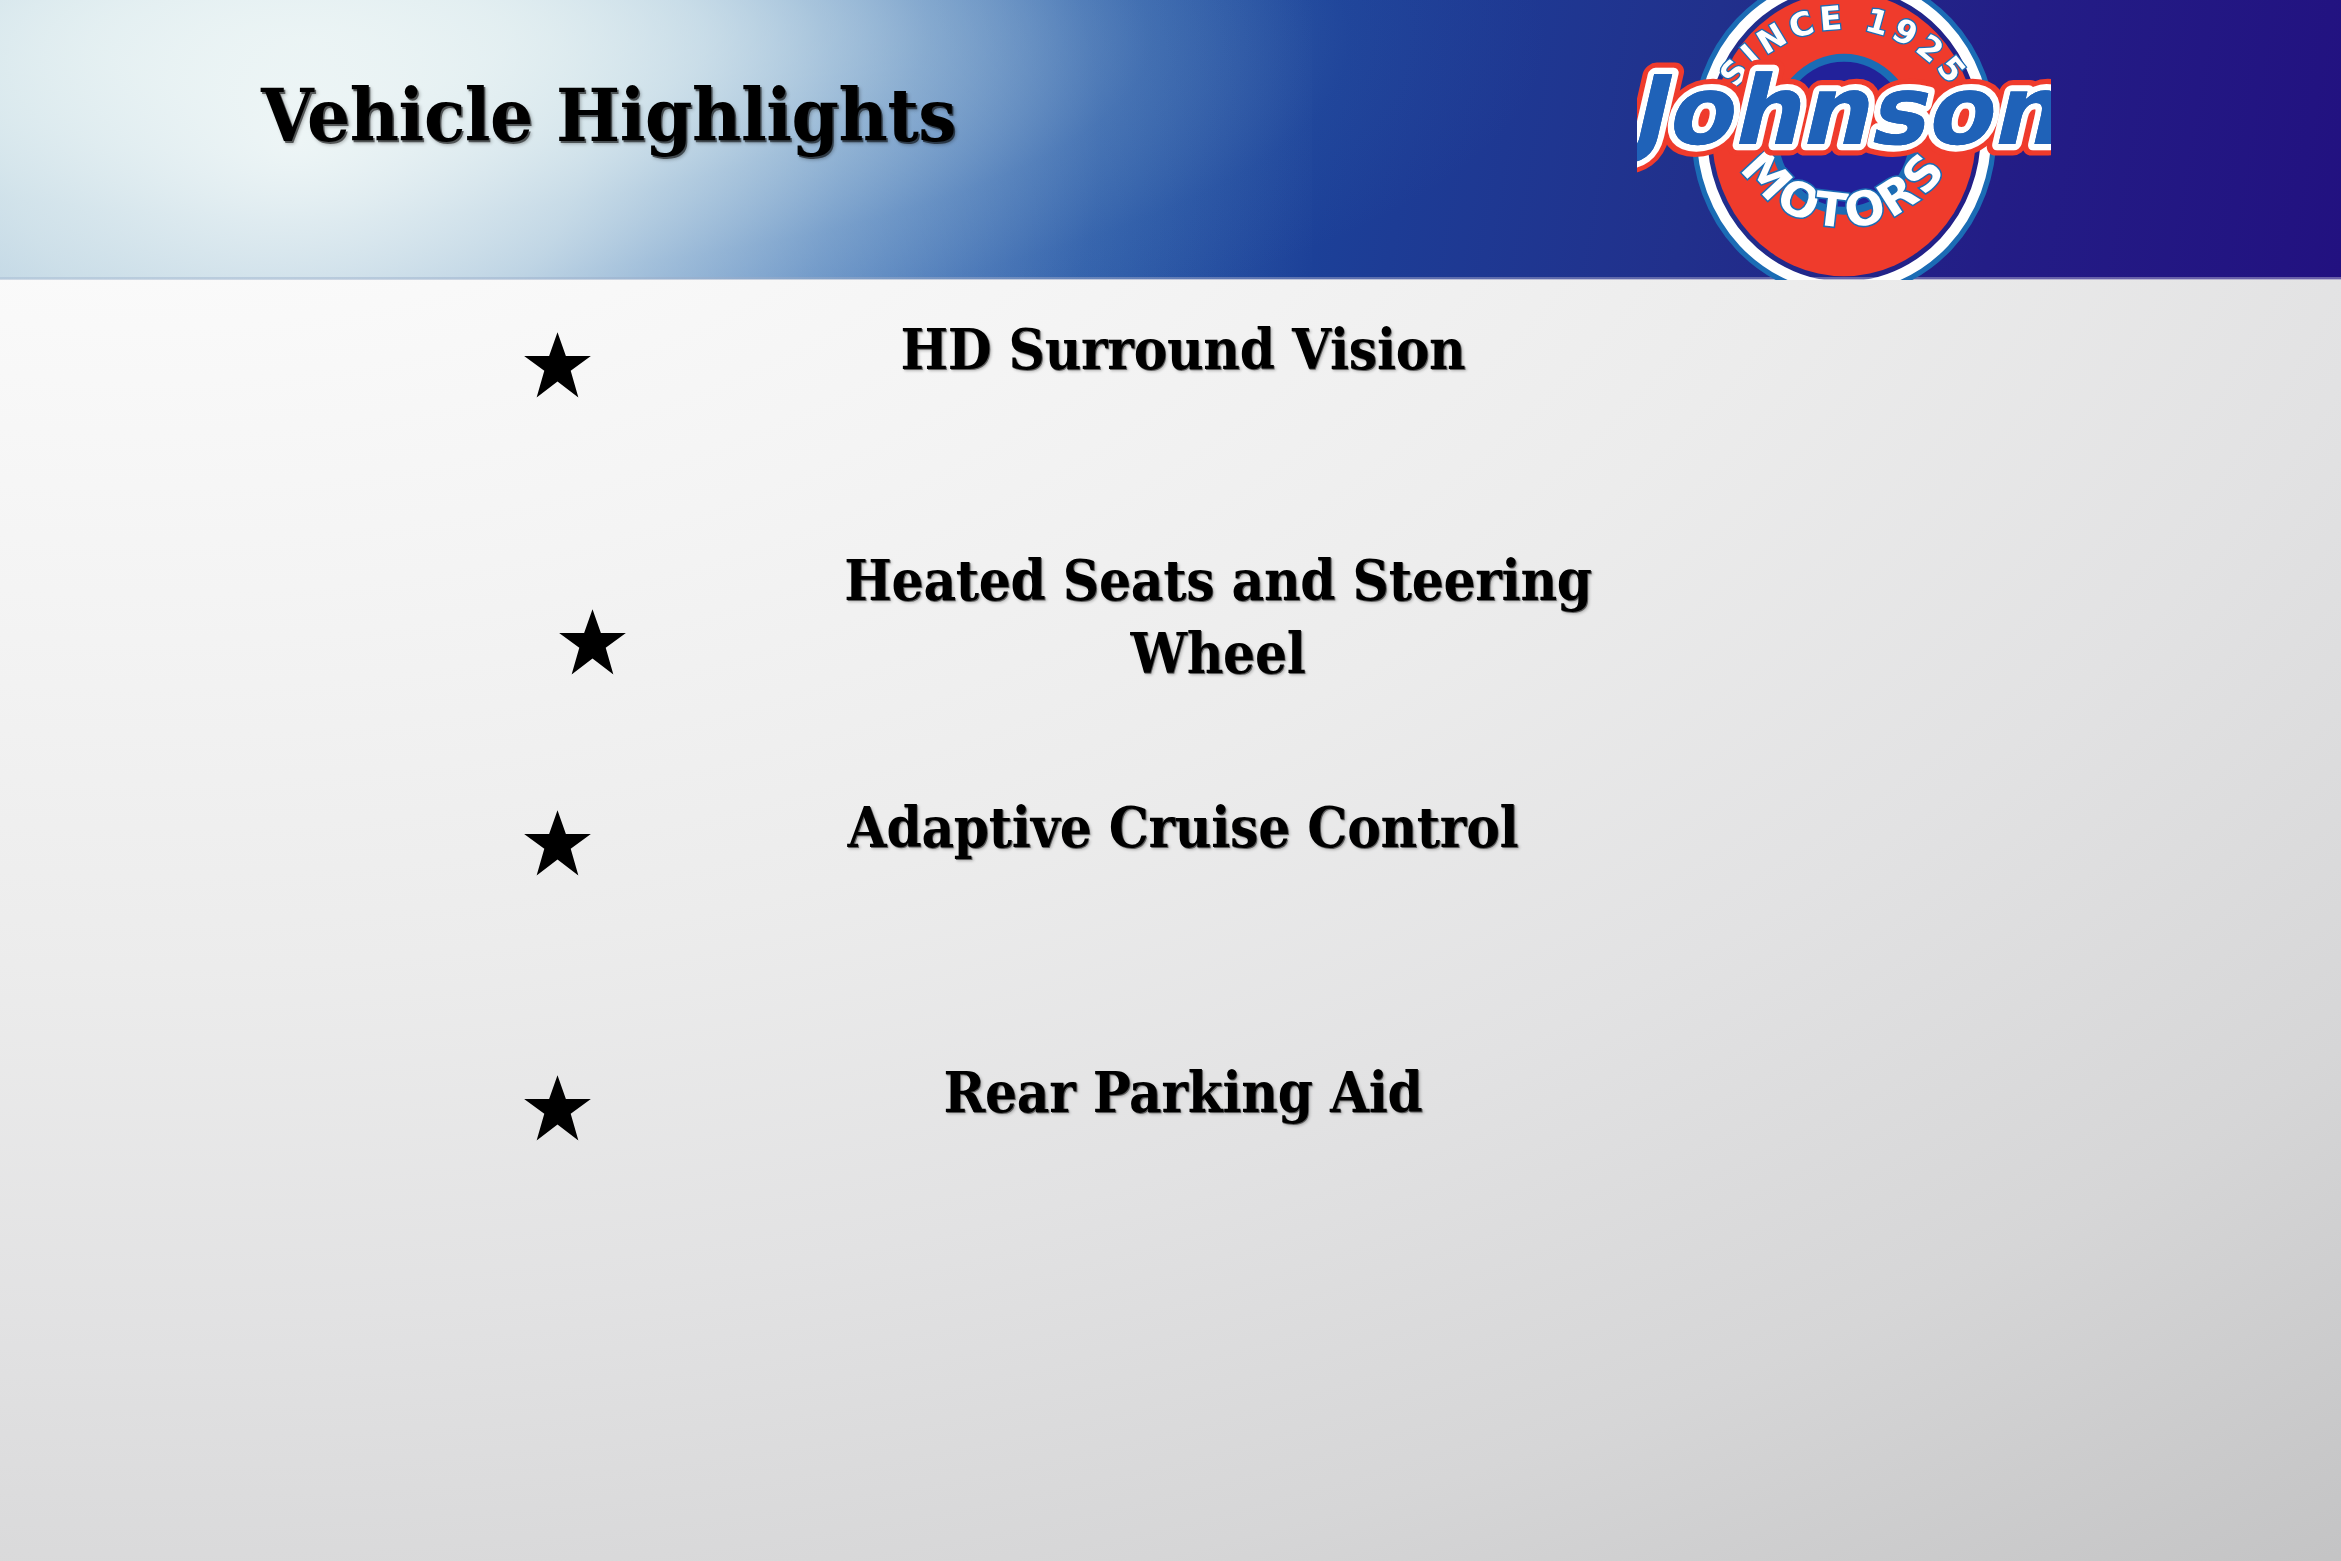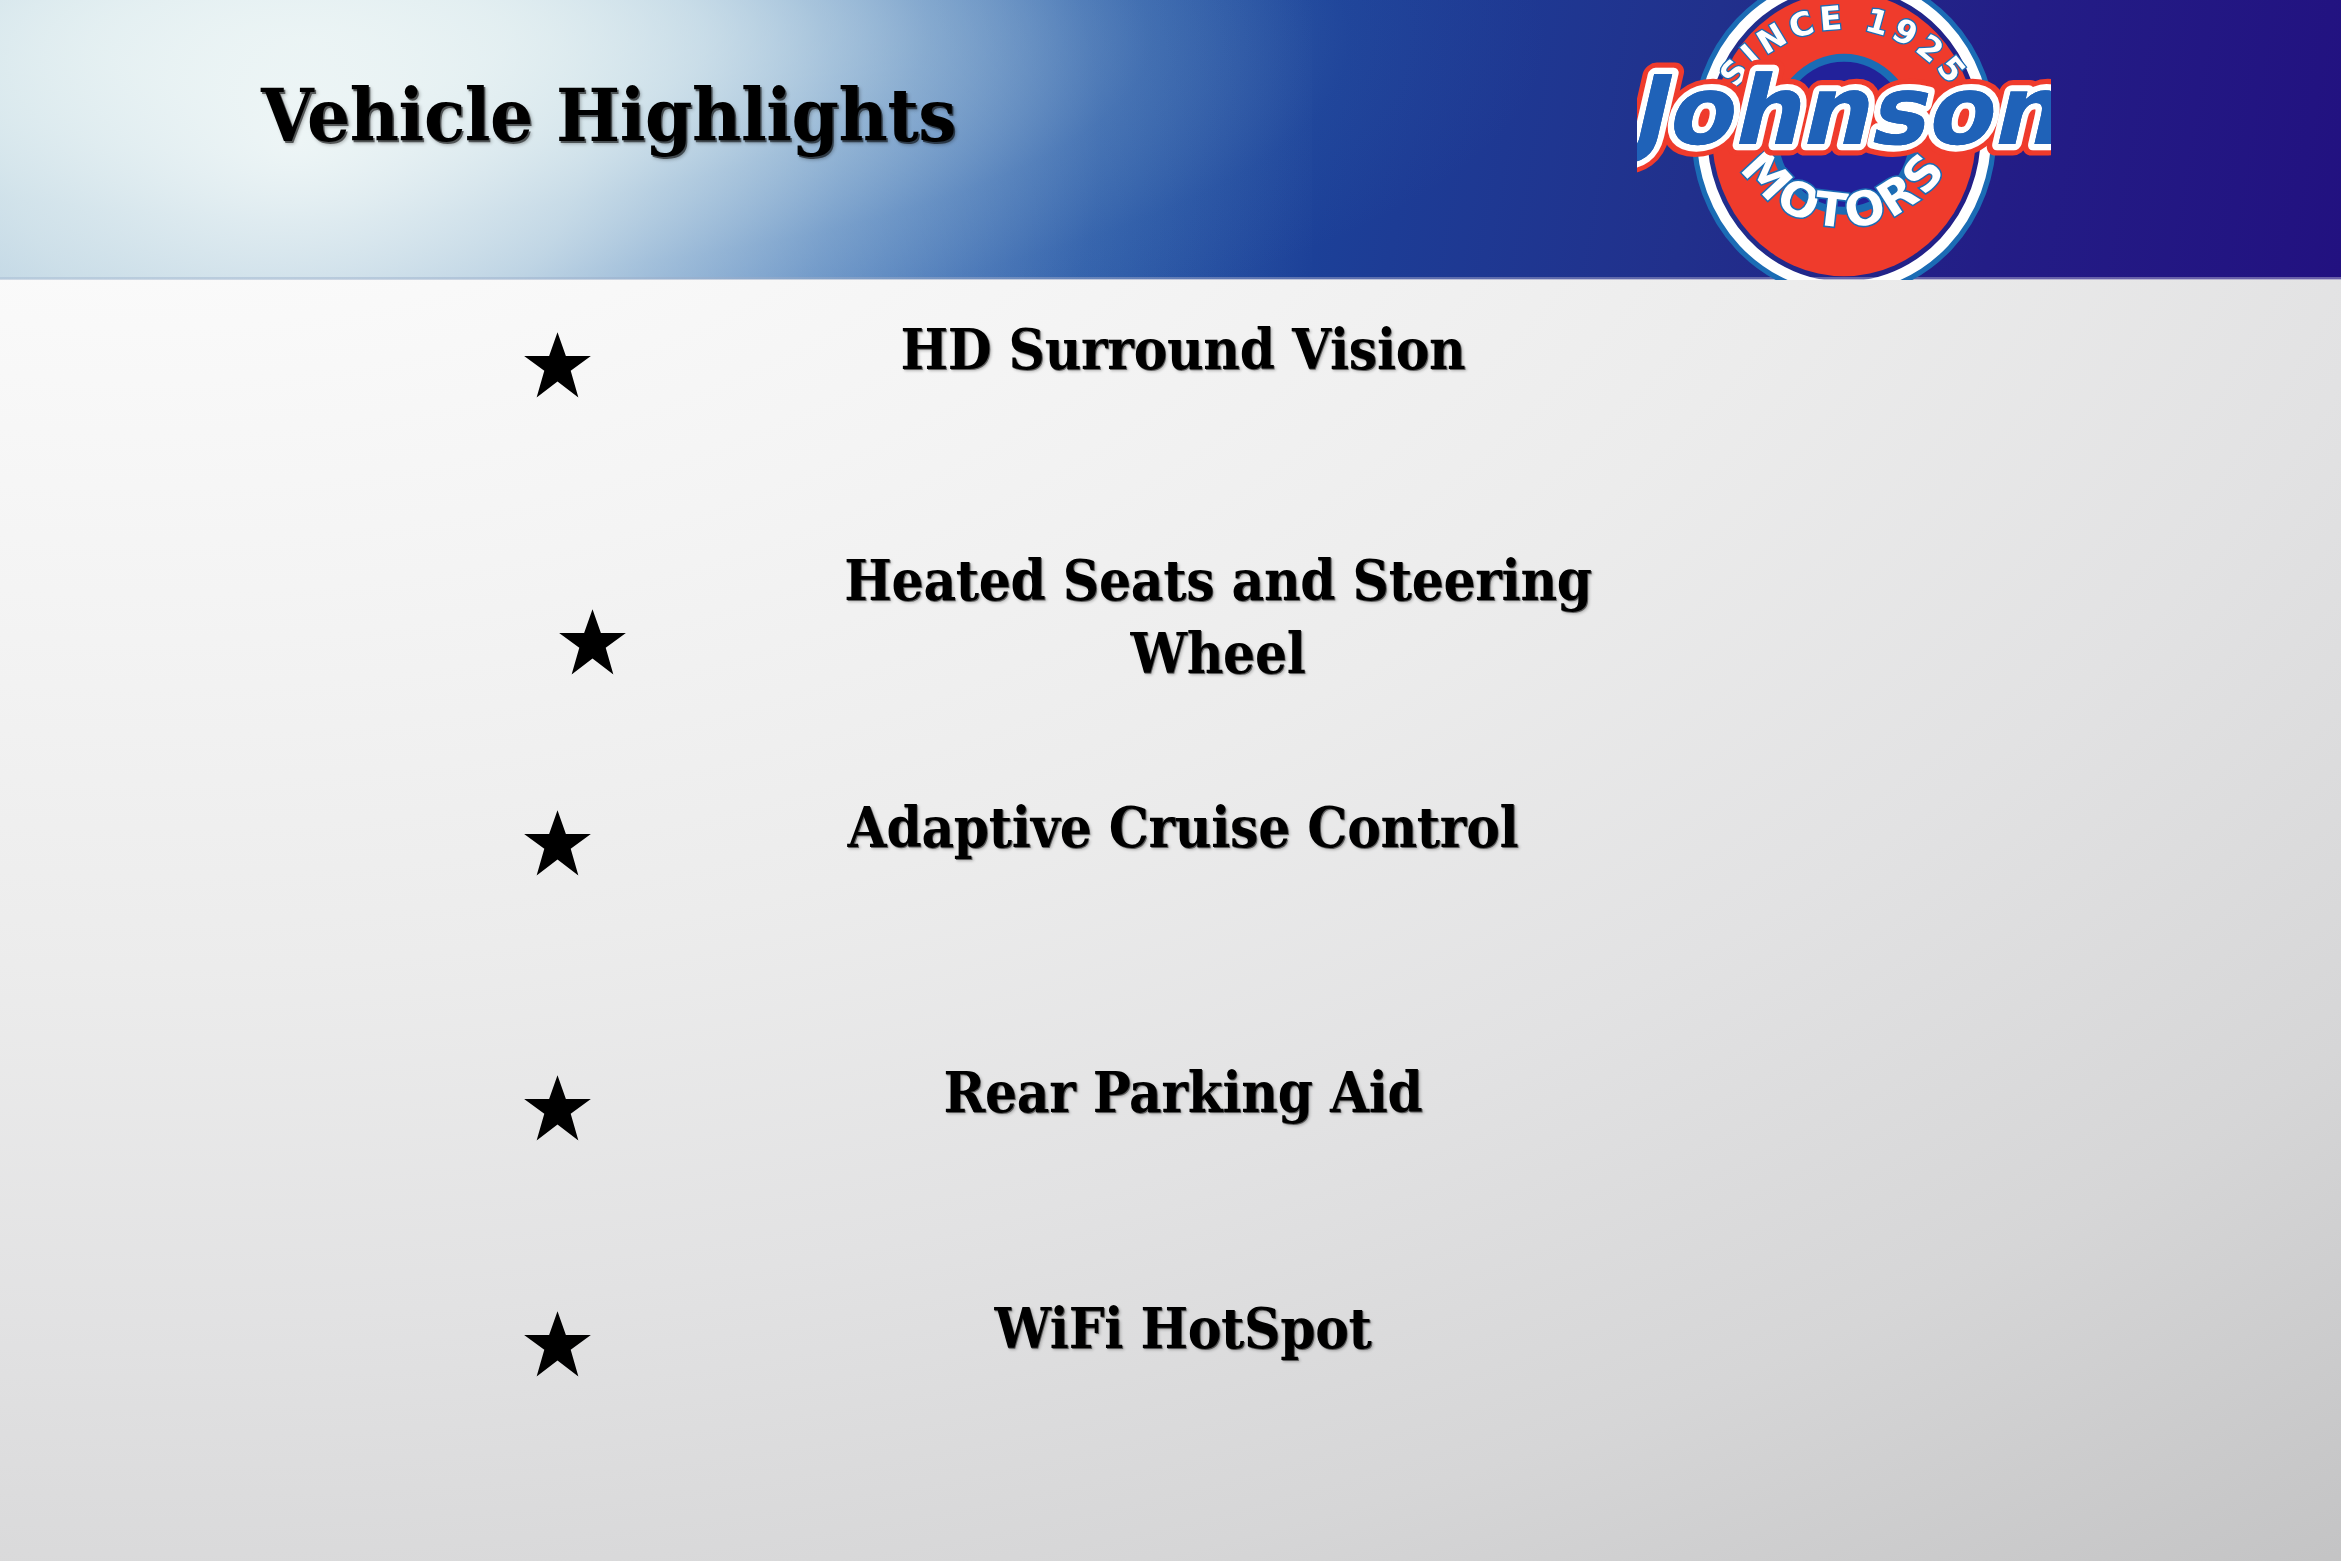--- a/index.html
+++ b/index.html
@@ -256,24 +256,16 @@
 
     <div class="highlight-row" id="row-2">
       <span class="star-bullet">
         <svg viewBox="0 0 100 100" xmlns="http://www.w3.org/2000/svg">
           <polygon points="50,3 61.8,36.5 97,36.5 68.6,57.5 79.4,95 50,72.5 20.6,95 31.4,57.5 3,36.5 38.2,36.5" fill="currentColor"></polygon>
         </svg>
       </span>
       <div class="highlight-text">Adaptive Cruise Control</div>
     </div>
 
-    <div class="highlight-row" id="row-4">
-      <span class="star-bullet">
-        <svg viewBox="0 0 100 100" xmlns="http://www.w3.org/2000/svg">
-          <polygon points="50,3 61.8,36.5 97,36.5 68.6,57.5 79.4,95 50,72.5 20.6,95 31.4,57.5 3,36.5 38.2,36.5" fill="currentColor"></polygon>
-        </svg>
-      </span>
-      <div class="highlight-text">WiFi HotSpot</div>
-    </div>
 
   </div>
 </div>
 
 
 </body></html>

